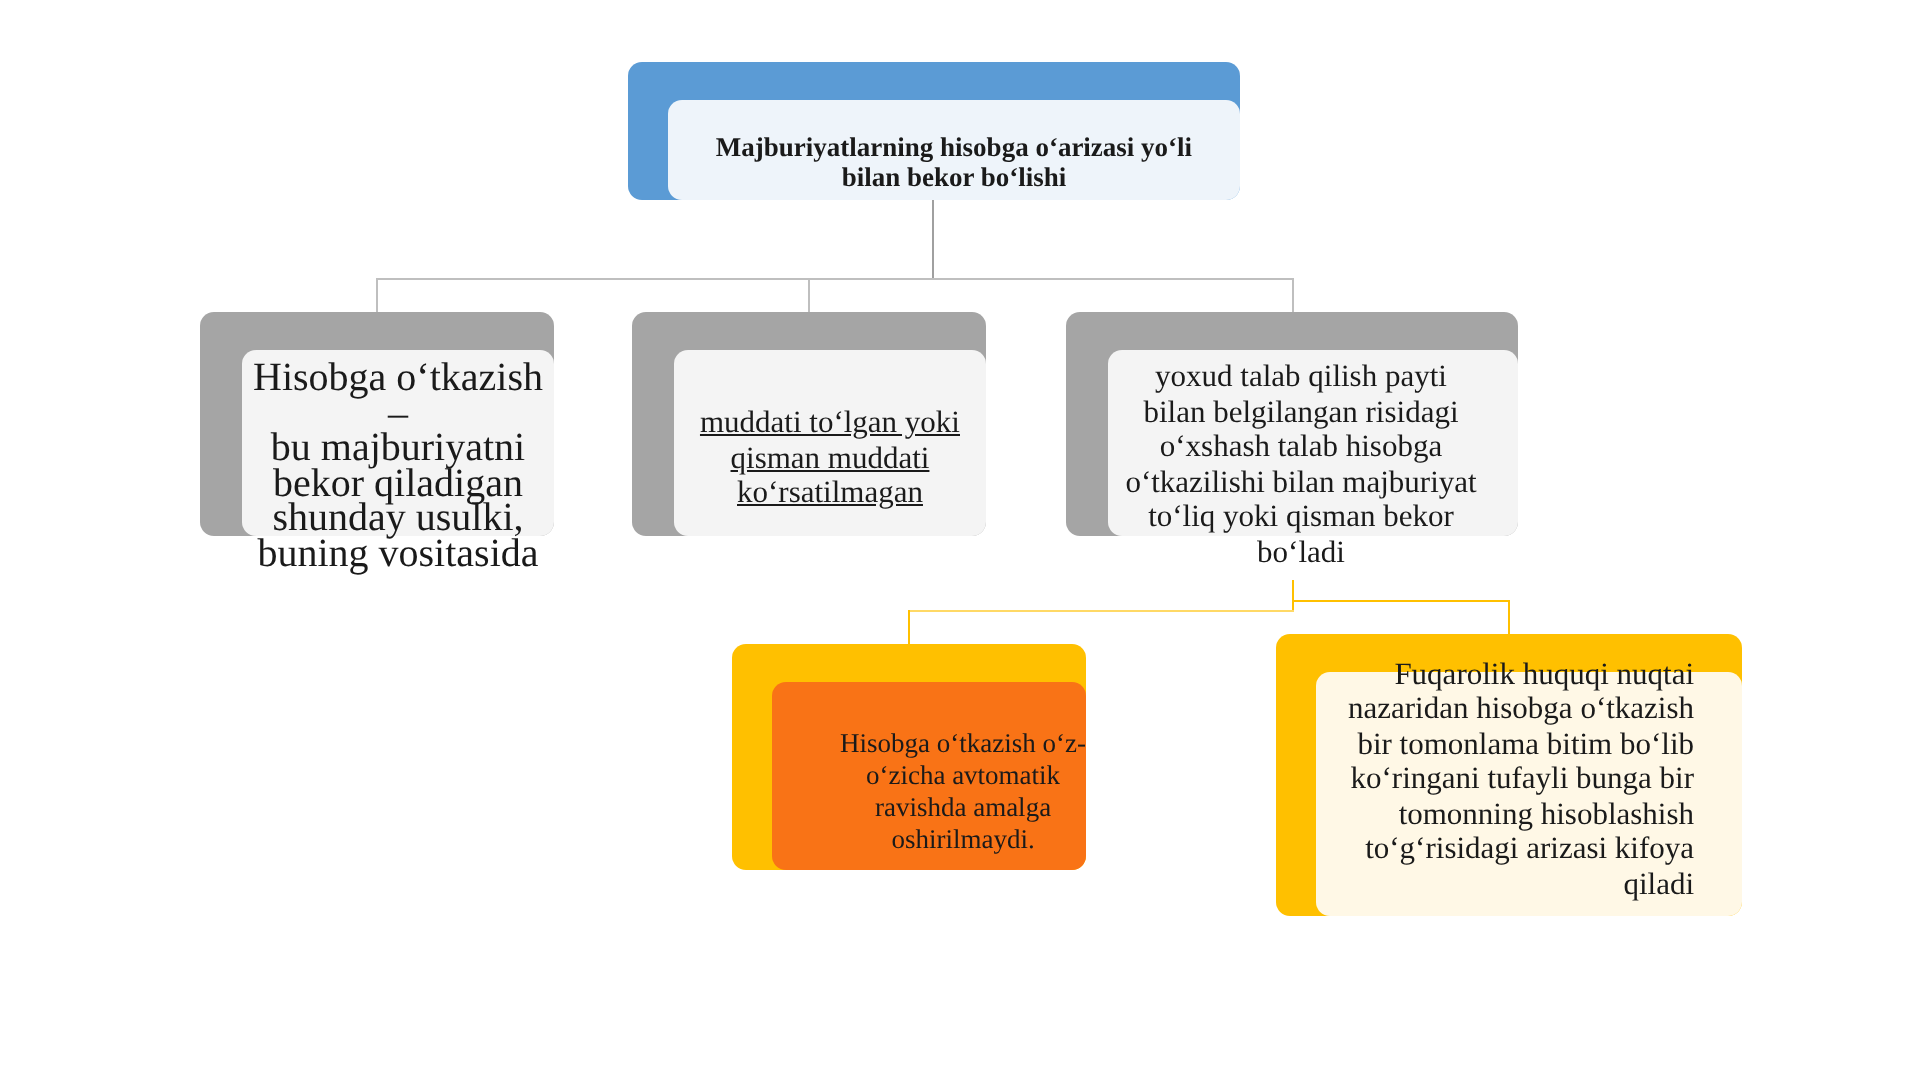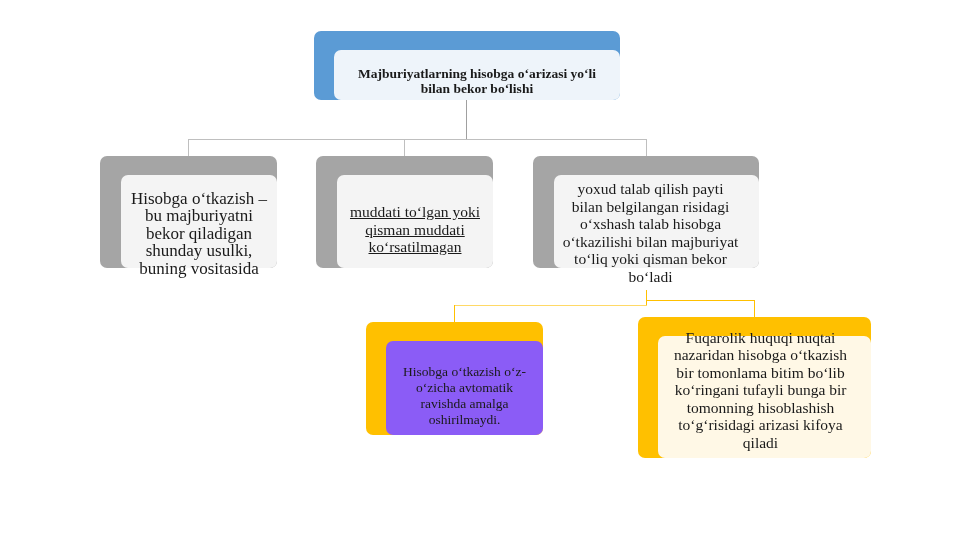--- a/index.html
+++ b/index.html
@@ -34,21 +34,21 @@
 
 <div class="node" style="left:314px; top:31px; width:306px; height:69px; background:#5B9BD5;">
   <div class="inner" style="left:20px; top:19px; background:#EEF4FA;">
     <span class="txt" style="font-weight:bold; font-size:13.5px; line-height:15px; margin-top:12px;">Majburiyatlarning hisobga o‘arizasi yo‘li
 bilan bekor bo‘lishi</span>
   </div>
 </div>
 
 <div class="node" style="left:100px; top:156px; width:177px; height:112px; background:#A5A5A5;">
   <div class="inner" style="left:21px; top:19px; background:#F4F4F4; overflow:visible;">
-    <span class="txt" style="font-size:17px; line-height:17.5px; margin-top:24px; white-space:pre-line;">Hisobga o‘tkazish –
+    <span class="txt" style="font-size:20px; line-height:17.5px; margin-top:24px; white-space:pre-line;">Hisobga o‘tkazish –
 bu majburiyatni
 bekor qiladigan
 shunday usulki,
 buning vositasida</span>
   </div>
 </div>
 
 <div class="node" style="left:316px; top:156px; width:177px; height:112px; background:#A5A5A5;">
   <div class="inner" style="left:21px; top:19px; background:#F4F4F4;">
     <span class="txt" style="font-size:15.5px; line-height:17.5px; margin-top:16px;text-decoration:underline;">muddati to‘lgan yoki
@@ -62,31 +62,31 @@
     <span class="txt" style="font-size:15.5px; line-height:17.5px; margin-top:22px; margin-left:-12px; white-space:pre-line;">yoxud talab qilish payti
 bilan belgilangan risidagi
 o‘xshash talab hisobga
 o‘tkazilishi bilan majburiyat
 to‘liq yoki qisman bekor
 bo‘ladi</span>
   </div>
 </div>
 
 <div class="node" style="left:366px; top:322px; width:177px; height:113px; background:#FFC000;">
-  <div class="inner" style="left:20px; top:19px; background:#8b5cf6;">
+  <div class="inner" style="left:20px; top:19px; background:#f97316;justify-content:flex-end;">
     <span class="txt" style="font-size:13.5px; line-height:16px; margin-top:16px;">Hisobga o‘tkazish o‘z-
 o‘zicha avtomatik
 ravishda amalga
 oshirilmaydi.</span>
   </div>
 </div>
 
 <div class="node" style="left:638px; top:317px; width:233px; height:141px; background:#FFC000;">
   <div class="inner" style="left:20px; top:19px; background:#FFF8E6; overflow:visible;">
-    <span class="txt" style="font-size:15.5px; line-height:17.5px; margin-top:-14px; margin-left:-8px; white-space:pre-line;">Fuqarolik huquqi nuqtai
+    <span class="txt" style="font-size:15.5px; line-height:17.5px; margin-top:-14px; margin-left:-8px; white-space:pre-line;text-align:right;">Fuqarolik huquqi nuqtai
 nazaridan hisobga o‘tkazish
 bir tomonlama bitim bo‘lib
 ko‘ringani tufayli bunga bir
 tomonning hisoblashish
 to‘g‘risidagi arizasi kifoya
 qiladi</span>
   </div>
 </div>
 
 </body></html>

